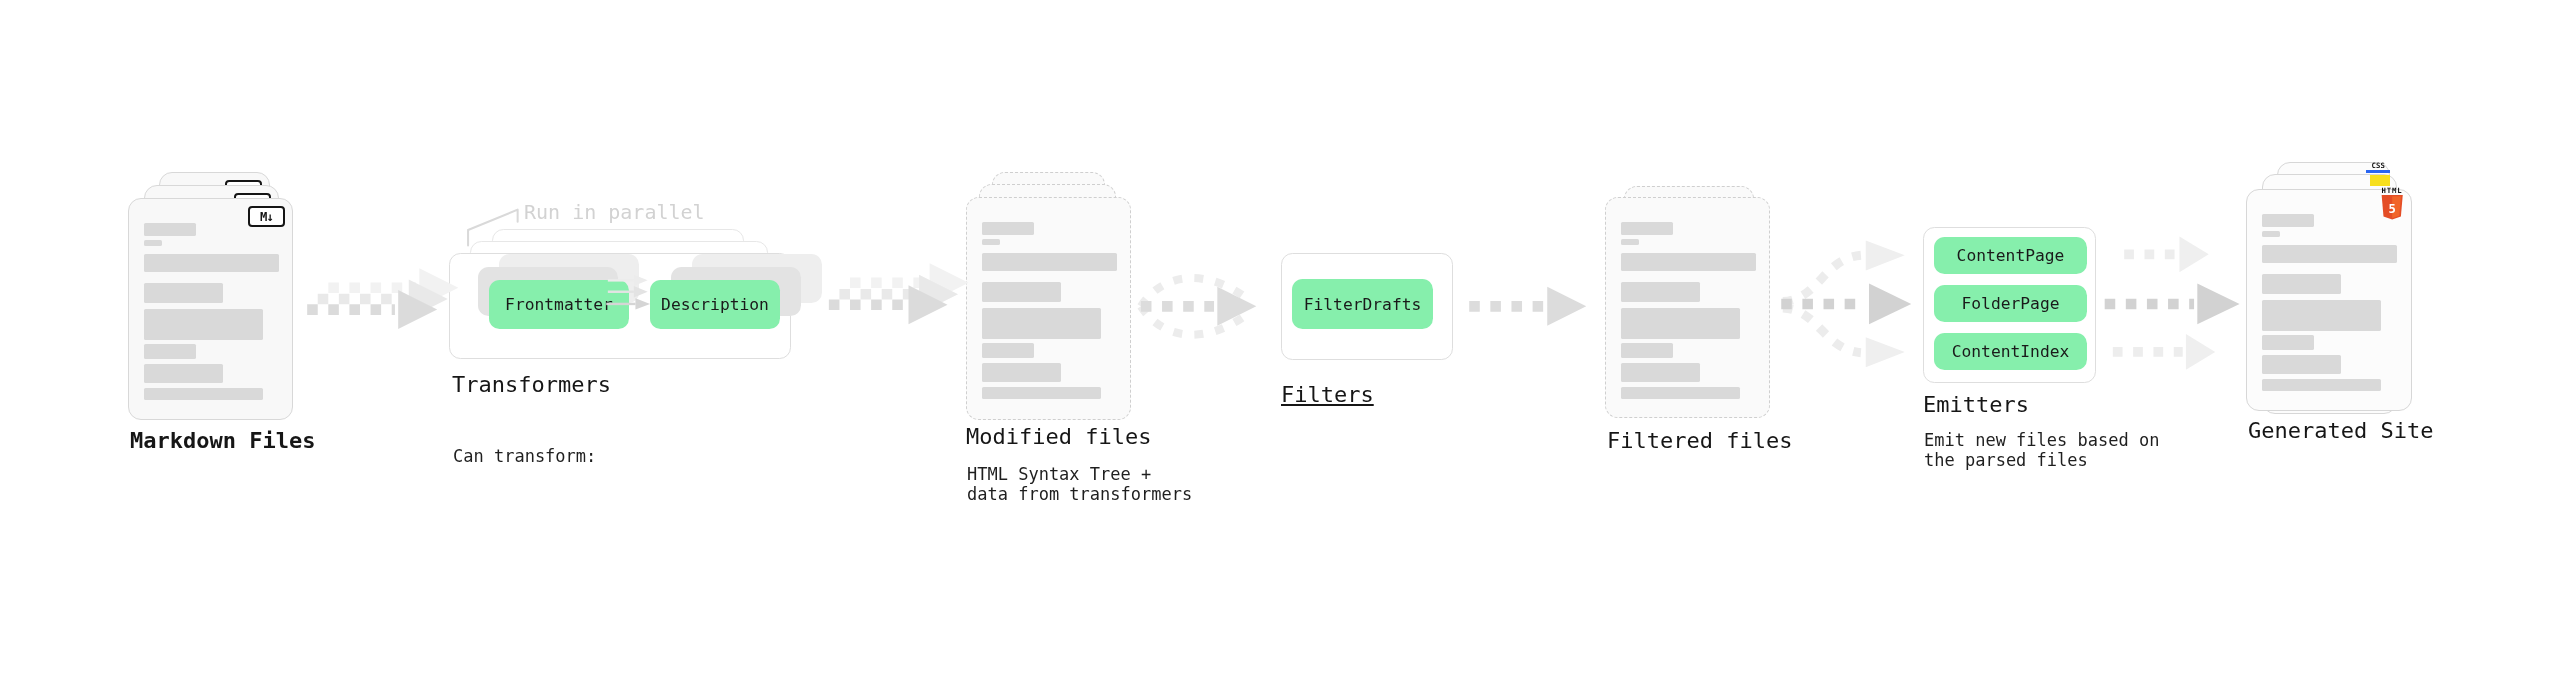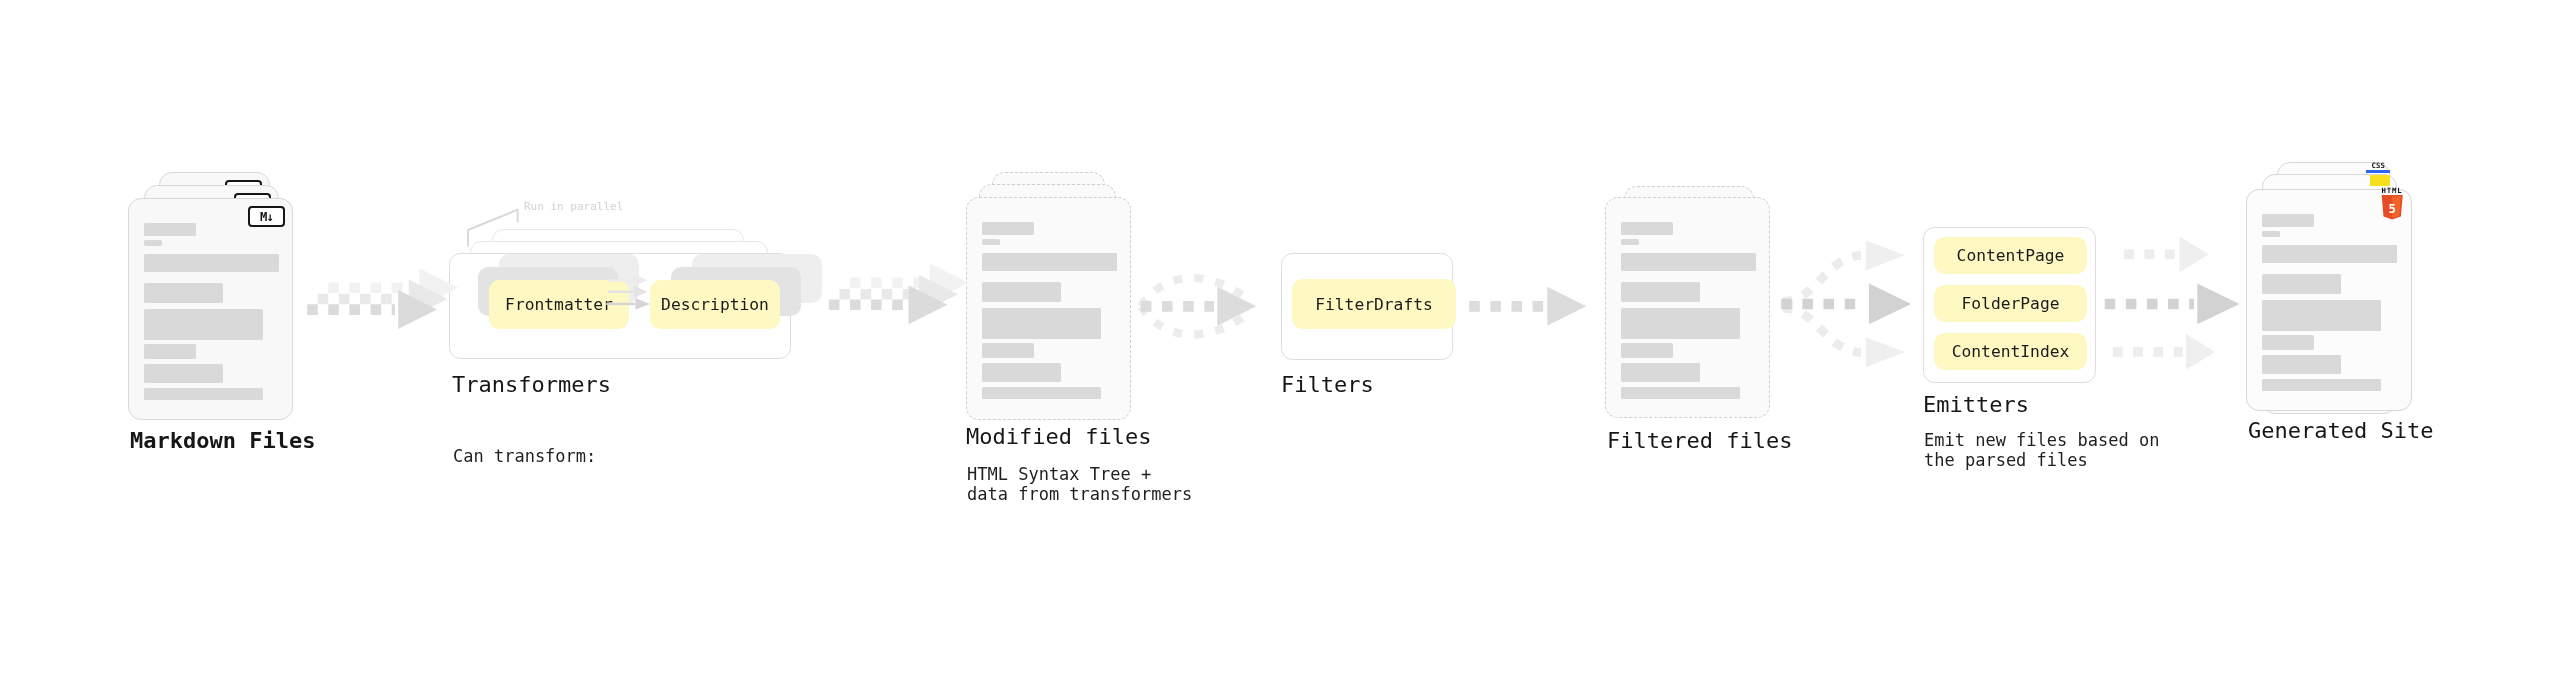--- a/index.html
+++ b/index.html
@@ -15,28 +15,28 @@
   .skeleton{position:absolute;left:0;top:0;right:0;bottom:0;}
   .skeleton-bar{position:absolute;background:#d9d9d9;border-radius:1.6px;}
   
   .md-icon{position:absolute;right:7.3px;top:7.3px;width:32.5px;height:17px;background:#ffffff;
     border:2.4px solid #151515;border-radius:4.1px;display:flex;align-items:center;justify-content:center;
     font-size:12.2px;font-weight:bold;color:#151515;letter-spacing:-0.8px;}
   
   .panel{position:absolute;background:#ffffff;border:1.6px solid #dedede;border-radius:11.4px;box-sizing:border-box;}
   .panel.echo{border-color:#e7e7e7;}
   
-  .chip{position:absolute;background:#fef9c3;border-radius:10.6px;display:flex;align-items:center;justify-content:center;
+  .chip{position:absolute;background:#86efac;border-radius:10.6px;display:flex;align-items:center;justify-content:center;
     font-size:16.3px;color:#1a1a1a;white-space:nowrap;}
   .chip.e1{background:#e3e3e3;}
   .chip.e2{background:#eeeeee;}
   
   .heading{position:absolute;font-size:22px;line-height:28px;white-space:nowrap;color:#161616;}
   .body-text{position:absolute;font-size:17px;line-height:20.3px;white-space:pre-line;color:#1f1f1f;}
-  .note{position:absolute;font-size:11px;color:#d2d2d2;white-space:nowrap;}
+  .note{position:absolute;font-size:20px;color:#d2d2d2;white-space:nowrap;}
   
   .css-badge{position:absolute;left:2366px;top:162px;width:24.4px;text-align:center;}
   .css-badge .txt{font-size:7.3px;font-weight:bold;color:#111;line-height:7.3px;display:block;}
   .css-bar{height:3.3px;background:#2965f1;margin-top:0.8px;}
   .js-badge{position:absolute;left:2370px;top:175px;width:19.5px;height:11.4px;background:#f7df1e;}
   .html-badge{position:absolute;left:2379px;top:186px;width:26px;text-align:center;}
   .html-badge .txt{font-size:7.3px;font-weight:bold;letter-spacing:0.8px;color:#111;line-height:9px;display:block;}
   .overlay{position:absolute;left:0;top:0;pointer-events:none;}
 </style>
 </head>
@@ -99,23 +99,23 @@
           <div class="skeleton-bar" style="left: 14.6px; top: 189px; width: 119px; height: 12.2px;"></div>
         </div>
     </div>
   </div>
   <div class="heading" style="left:966px;top:423px;">Modified files</div>
   <div class="body-text" style="left:967px;top:464px;">HTML Syntax Tree +
 data from transformers</div>
 
   <div>
     <div class="panel" style="left:1281px;top:253px;width:172px;height:107px;"></div>
-    <div class="chip" style="left:1292px;top:279px;width:164px;height:50px;">FilterDrafts</div>
-  </div>
-  <div class="heading" style="left:1281px;top:371px;">Filters</div>
+    <div class="chip" style="left:1292px;top:279px;width:141px;height:50px;">FilterDrafts</div>
+  </div>
+  <div class="heading" style="left:1281px;top:381px;text-decoration:underline;">Filters</div>
 
   <div>
     <div class="card dashed" style="left:1624px;top:186px;width:130px;height:228px;"></div>
     <div class="card dashed" style="left:1605px;top:197px;width:165px;height:221px;">
       <div class="skeleton">
           <div class="skeleton-bar" style="left: 14.6px; top: 24.4px; width: 52px; height: 12.2px;"></div>
           <div class="skeleton-bar" style="left: 14.6px; top: 41px; width: 18px; height: 5.7px;"></div>
           <div class="skeleton-bar" style="left: 14.6px; top: 55px; width: 135px; height: 18px;"></div>
           <div class="skeleton-bar" style="left: 14.6px; top: 84px; width: 79px; height: 19.5px;"></div>
           <div class="skeleton-bar" style="left: 14.6px; top: 110px; width: 119px; height: 31px;"></div>

